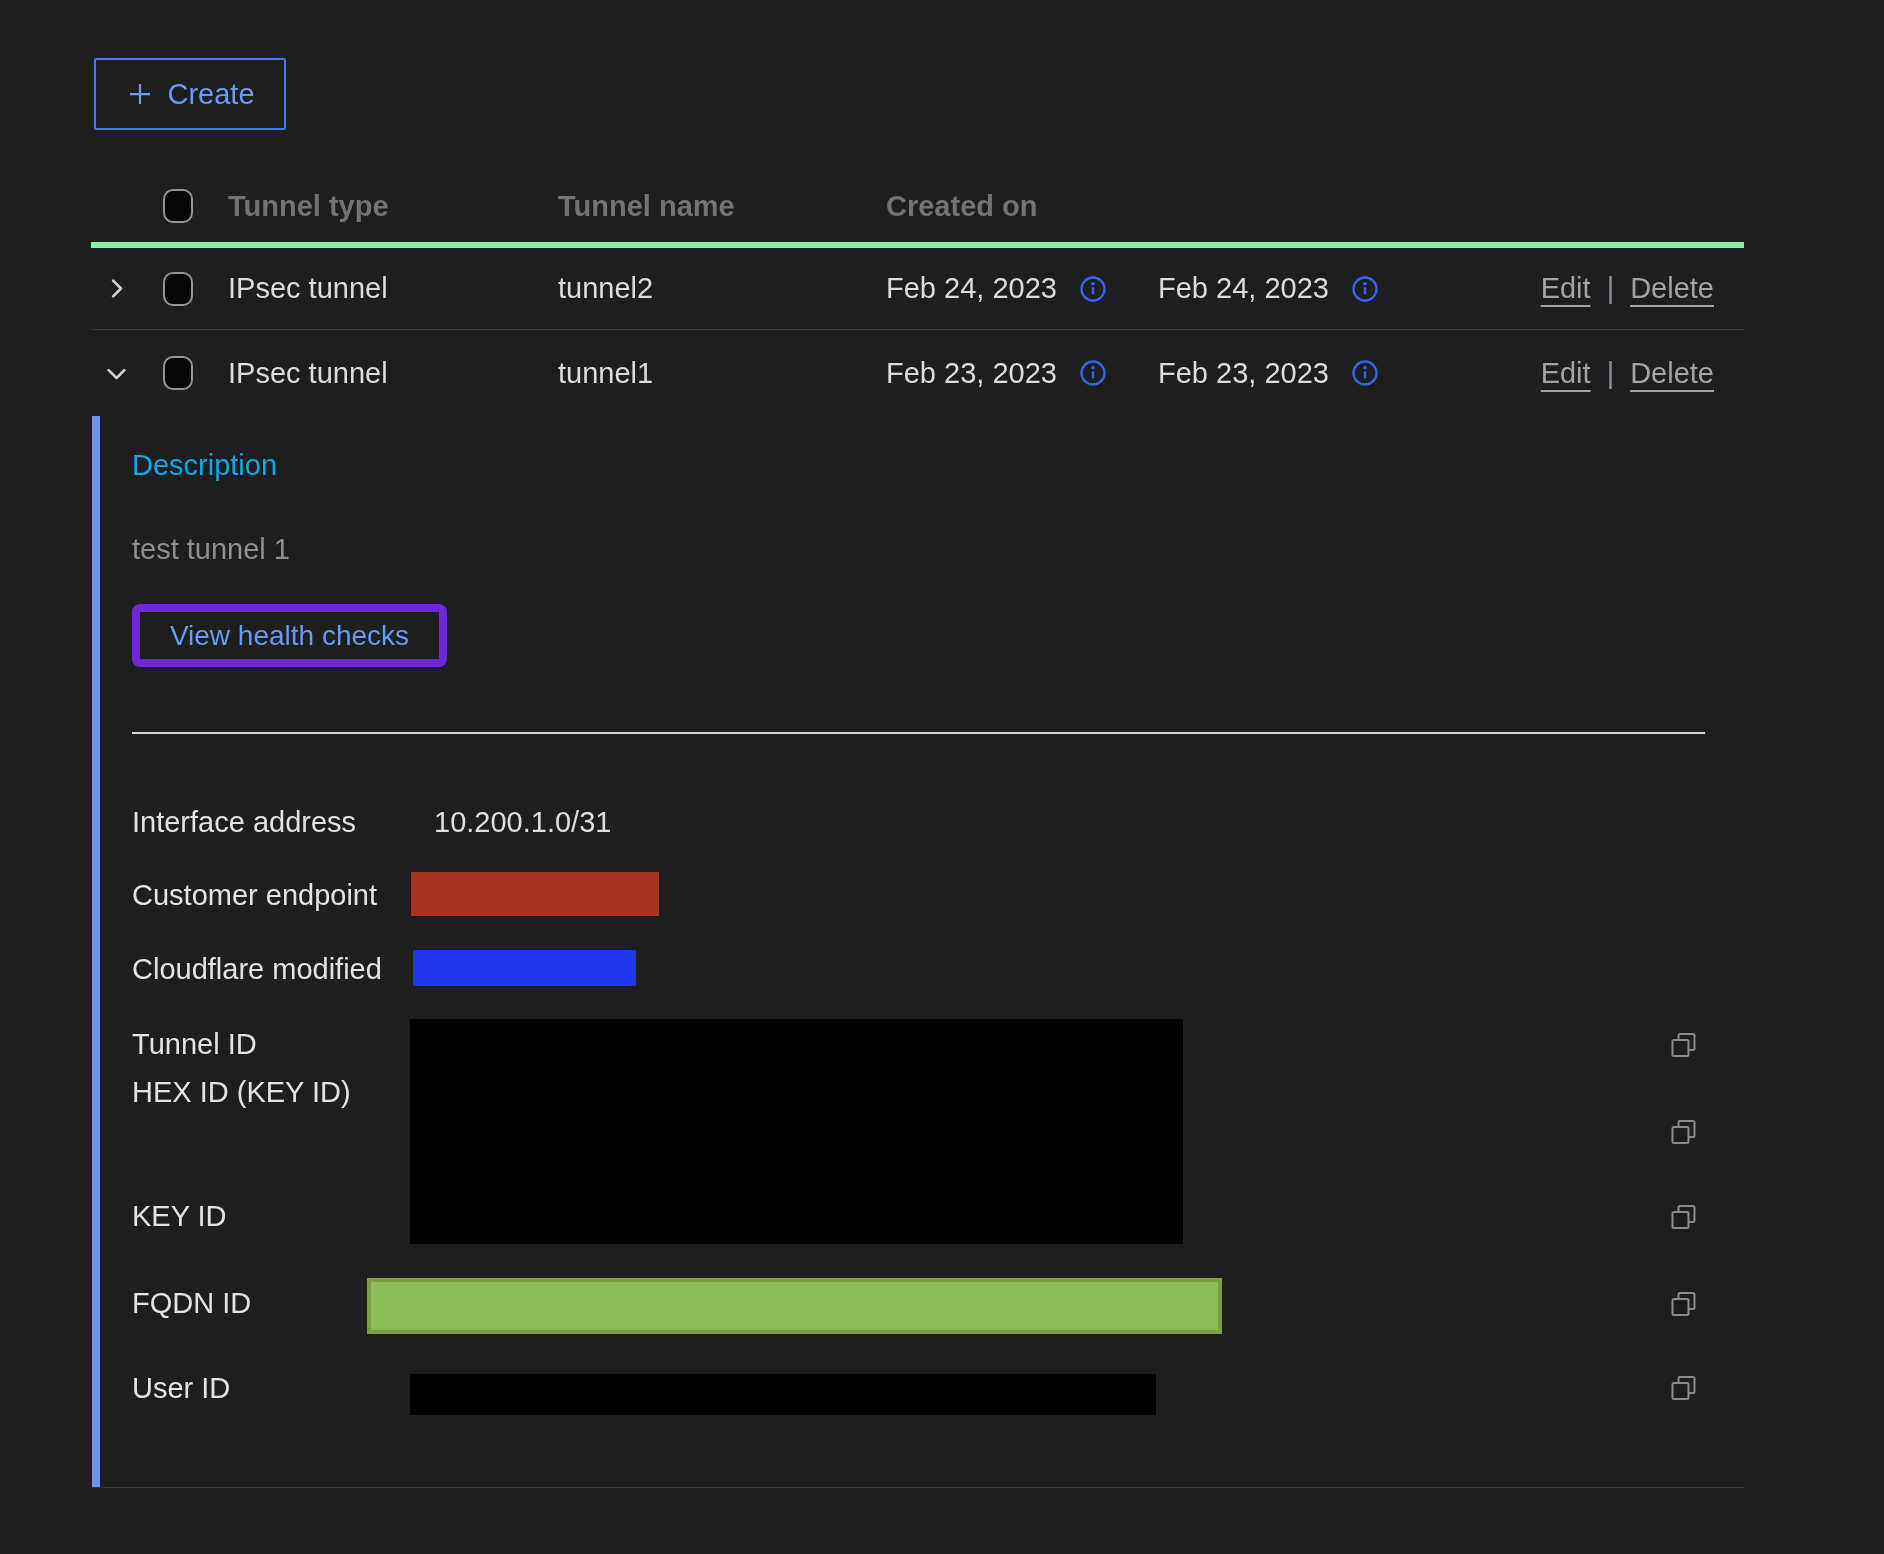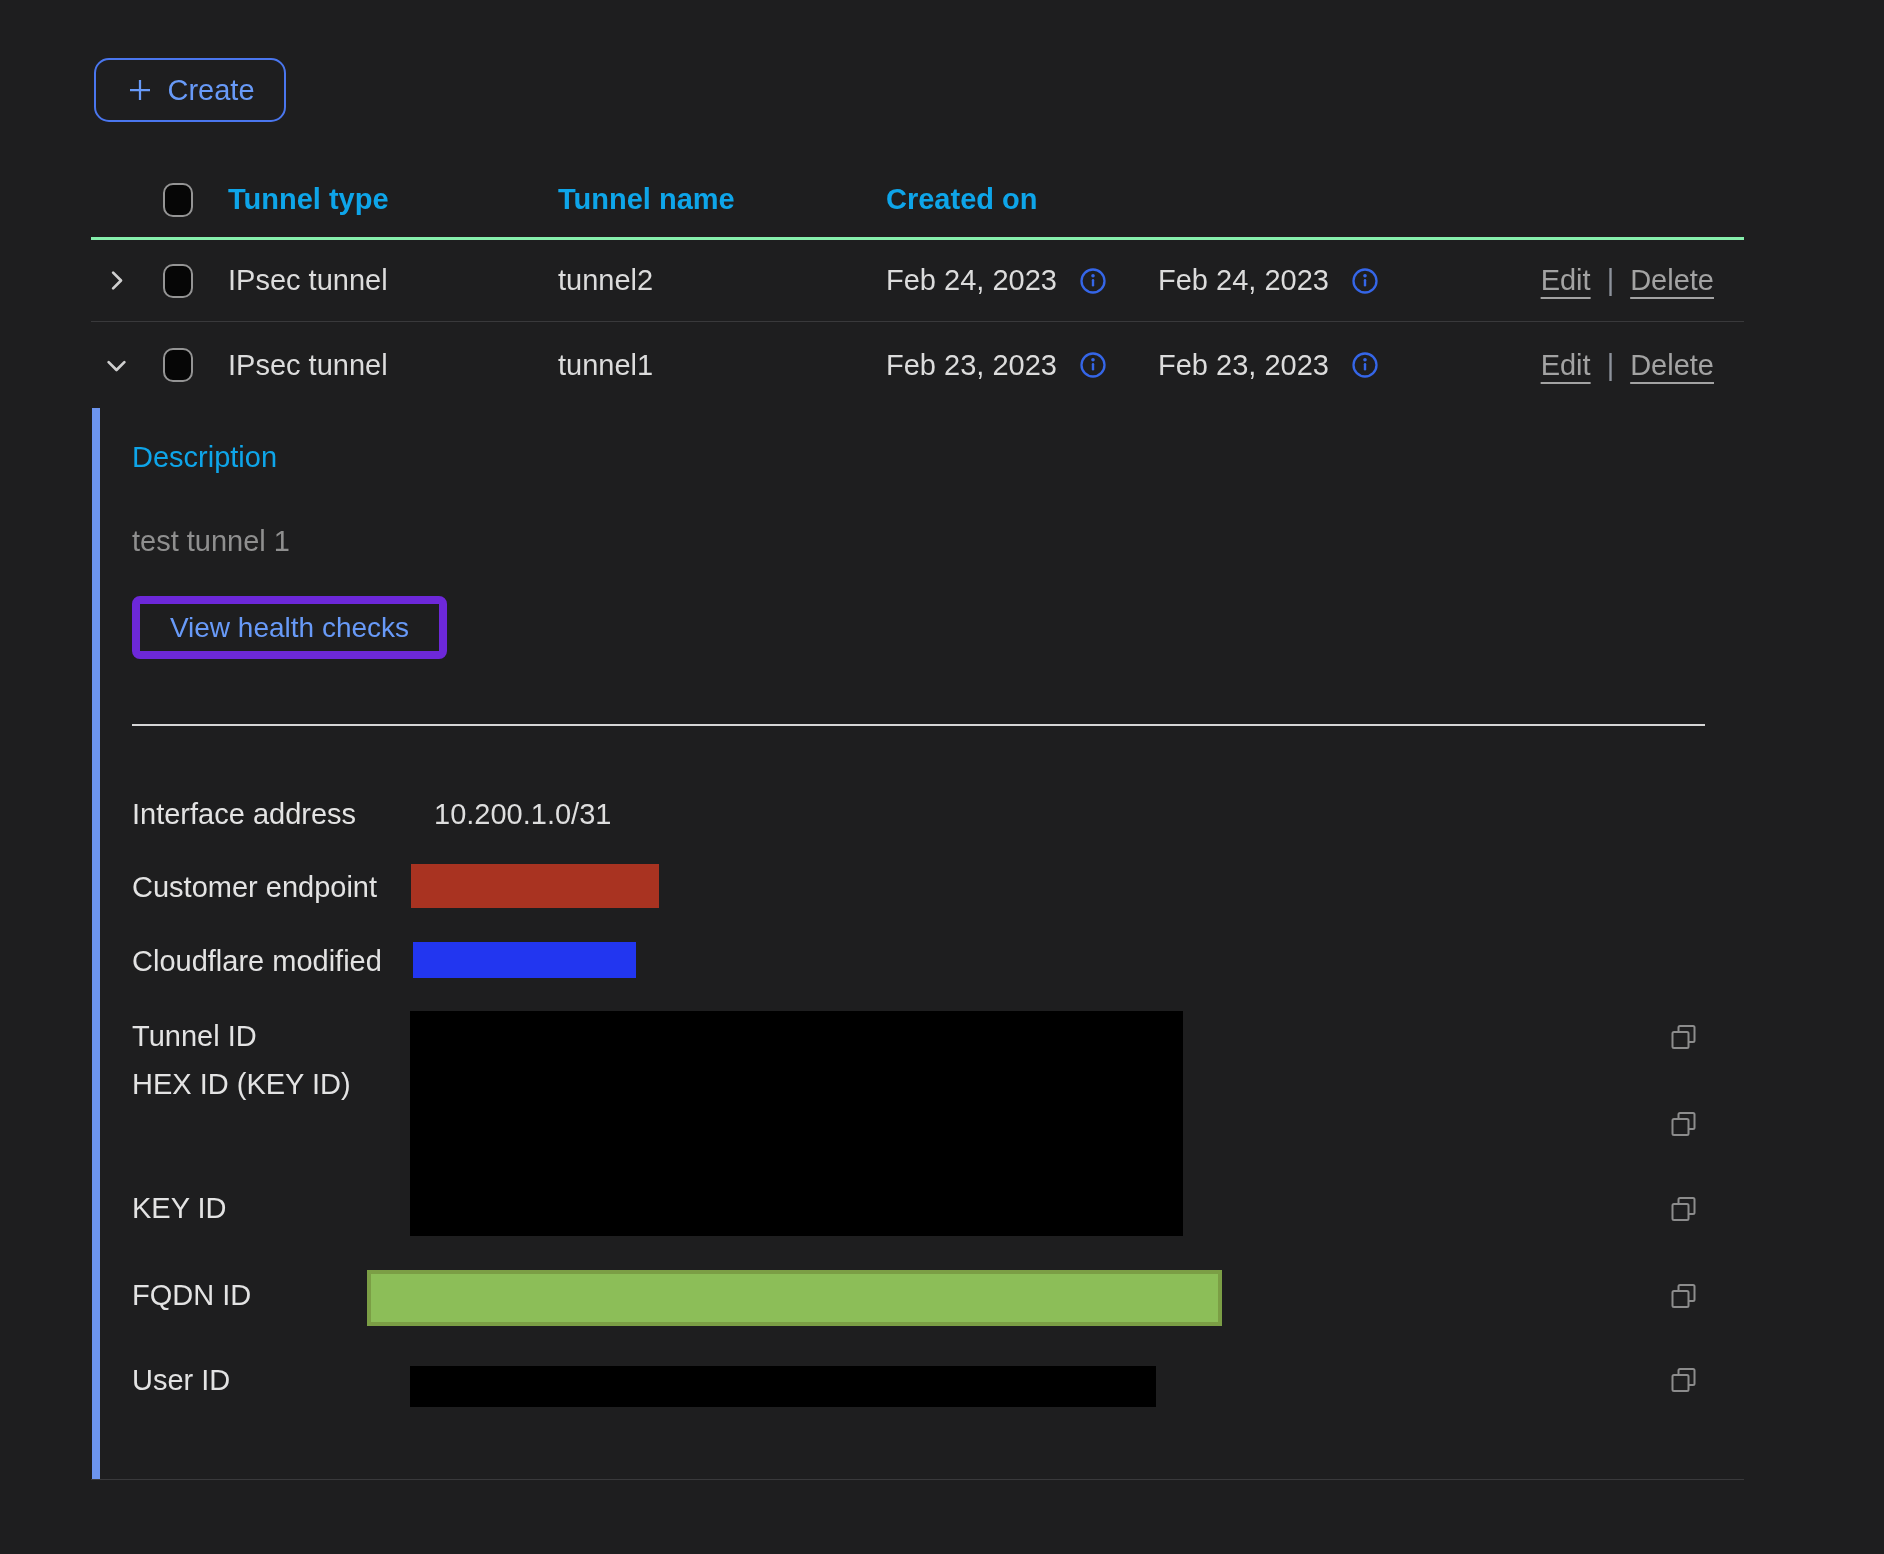--- a/index.html
+++ b/index.html
@@ -8,35 +8,35 @@
     background:#1e1e1f;
     color:#e3e3e3;
     font-family:"Liberation Sans", sans-serif;
     font-size:29px;
     overflow:hidden;
   }
 
   
   .create-btn {
     margin:58px 0 0 94px;
-    width:192px; height:64px;
+    width:192px; height:72px;
     display:flex; align-items:center; justify-content:center; gap:12px;
     background:transparent;
-    border:2px solid #4a76ee; border-radius:15px;
+    border:2px solid #4a76ee; border-radius:2px;
     color:#689af8; font-size:29px;
     font-family:"Liberation Sans", sans-serif;
     cursor:pointer;
   }
 
   
   .table { margin:40px 0 0 91px; width:1653px; }
   .thead {
     height:78px; display:flex; align-items:center;
-    border-bottom:3px solid #86efac;
-    font-weight:700; color:#0ea5e9;
+    border-bottom:6px solid #86efac;
+    font-weight:700; color:#737373;
   }
   .trow {
     height:82px; display:flex; align-items:center;
     border-bottom:1px solid #39393b;
     color:#dcdcdc;
   }
   .trow.expanded-row { height:86px; border-bottom:none; }
   .cell { display:flex; align-items:center; }
   .c-exp   { width:72px;  padding-left:12px; }
   .c-check { width:65px; }

